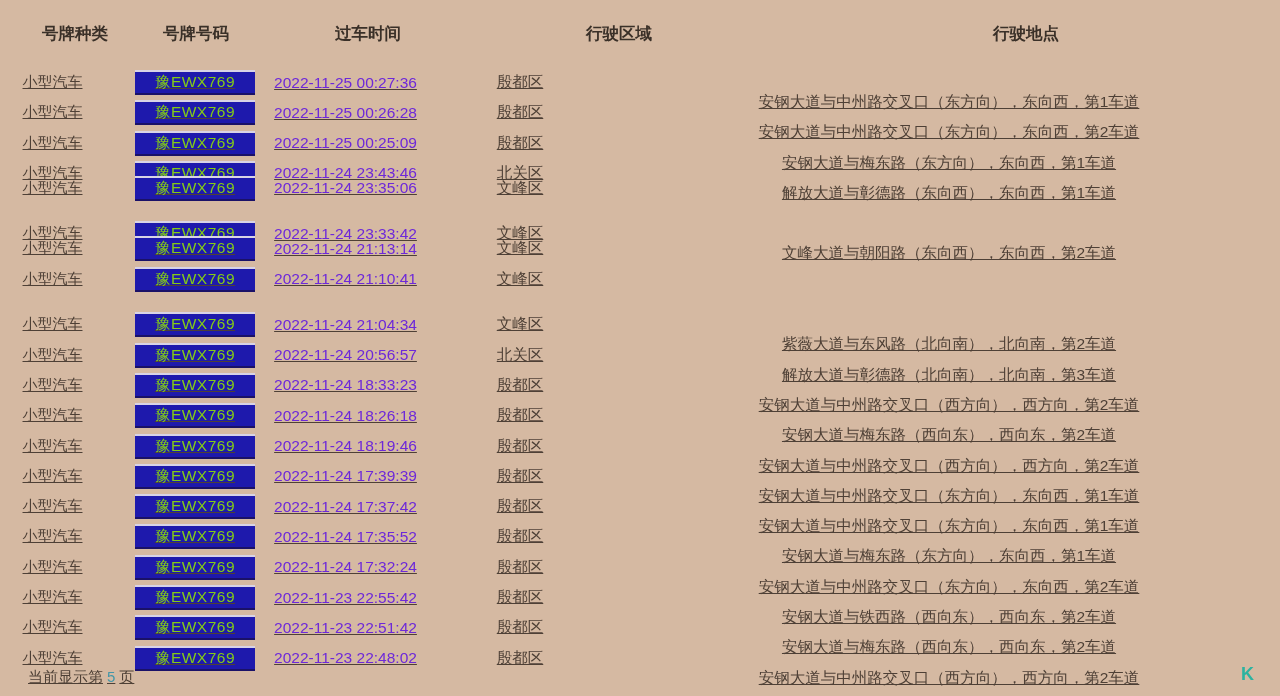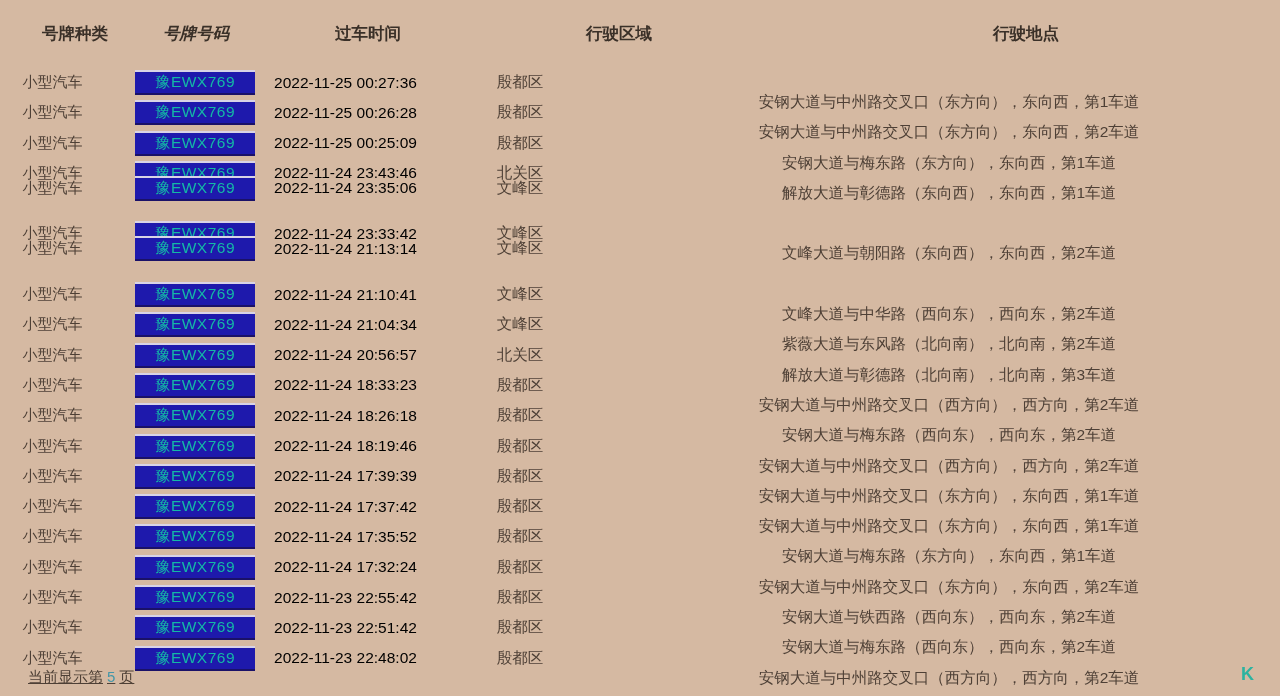--- a/index.html
+++ b/index.html
@@ -16,54 +16,55 @@
   .hdr {
     position: absolute;
     top: 23px;
     transform: translateX(-50%);
     font-size: 16.5px;
     font-weight: bold;
     color: #3a3028;
     white-space: nowrap;
   }
   .hdr-1 { left: 75px; }
-  .hdr-2 { left: 196px; font-style: italic; }
+  .hdr-2 { left: 196px; }
   .hdr-3 { left: 368px; }
   .hdr-4 { left: 619px; }
   .hdr-5 { left: 1026px; }
 
   
   .tbody {
     position: absolute;
     top: 52px; left: 0; right: 0;
   }
   .row {
     height: 30.3px;
     display: grid;
     grid-template-columns: 105px 30px 120px 14px 153px 196px 1fr;
     align-items: center;
     color: #4e4036;
     font-size: 15px;
+    text-decoration: underline;
   }
   .cell { white-space: nowrap; }
   .c-type     { grid-column: 1; text-align: center; }
   .c-plate    { grid-column: 3; }
-  .c-time     { grid-column: 5; text-align: center; font-size: 15.5px; color: #000000; }
+  .c-time     { grid-column: 5; text-align: center; font-size: 15.5px; color: #6d28d9; }
   .c-district { grid-column: 6; text-align: center; font-size: 15.5px; }
   .c-location { grid-column: 7; text-align: center; font-size: 15.5px; margin-top: 40px; }
 
   .plate-badge {
     height: 100%;
     display: flex;
     align-items: center;
     justify-content: center;
     background: #1e19ac;
     border-top: 2px solid #d8d3e6;
     border-bottom: 2px solid #1a1168;
-    color: #14b8a6;
+    color: #84cc16;
     font-size: 15.5px;
     letter-spacing: 0.5px;
     cursor: pointer;
   }
 
   
   .footer {
     position: absolute;
     left: 28px;
     top: 668px;
@@ -162,21 +163,20 @@
         <div class="cell c-time">2022-11-24 21:13:14</div>
         <div class="cell c-district">文峰区</div>
       </div>
       <div class="row">
         <div class="cell c-type">小型汽车</div>
         <div class="cell c-plate">
           <div class="plate-badge">豫EWX769</div>
         </div>
         <div class="cell c-time">2022-11-24 21:10:41</div>
         <div class="cell c-district">文峰区</div>
-        <div class="cell c-location">文峰大道与中华路（西向东），西向东，第2车道</div>
       </div>
       <div class="row">
         <div class="cell c-type">小型汽车</div>
         <div class="cell c-plate">
           <div class="plate-badge">豫EWX769</div>
         </div>
         <div class="cell c-time">2022-11-24 21:04:34</div>
         <div class="cell c-district">文峰区</div>
         <div class="cell c-location">紫薇大道与东风路（北向南），北向南，第2车道</div>
       </div>

